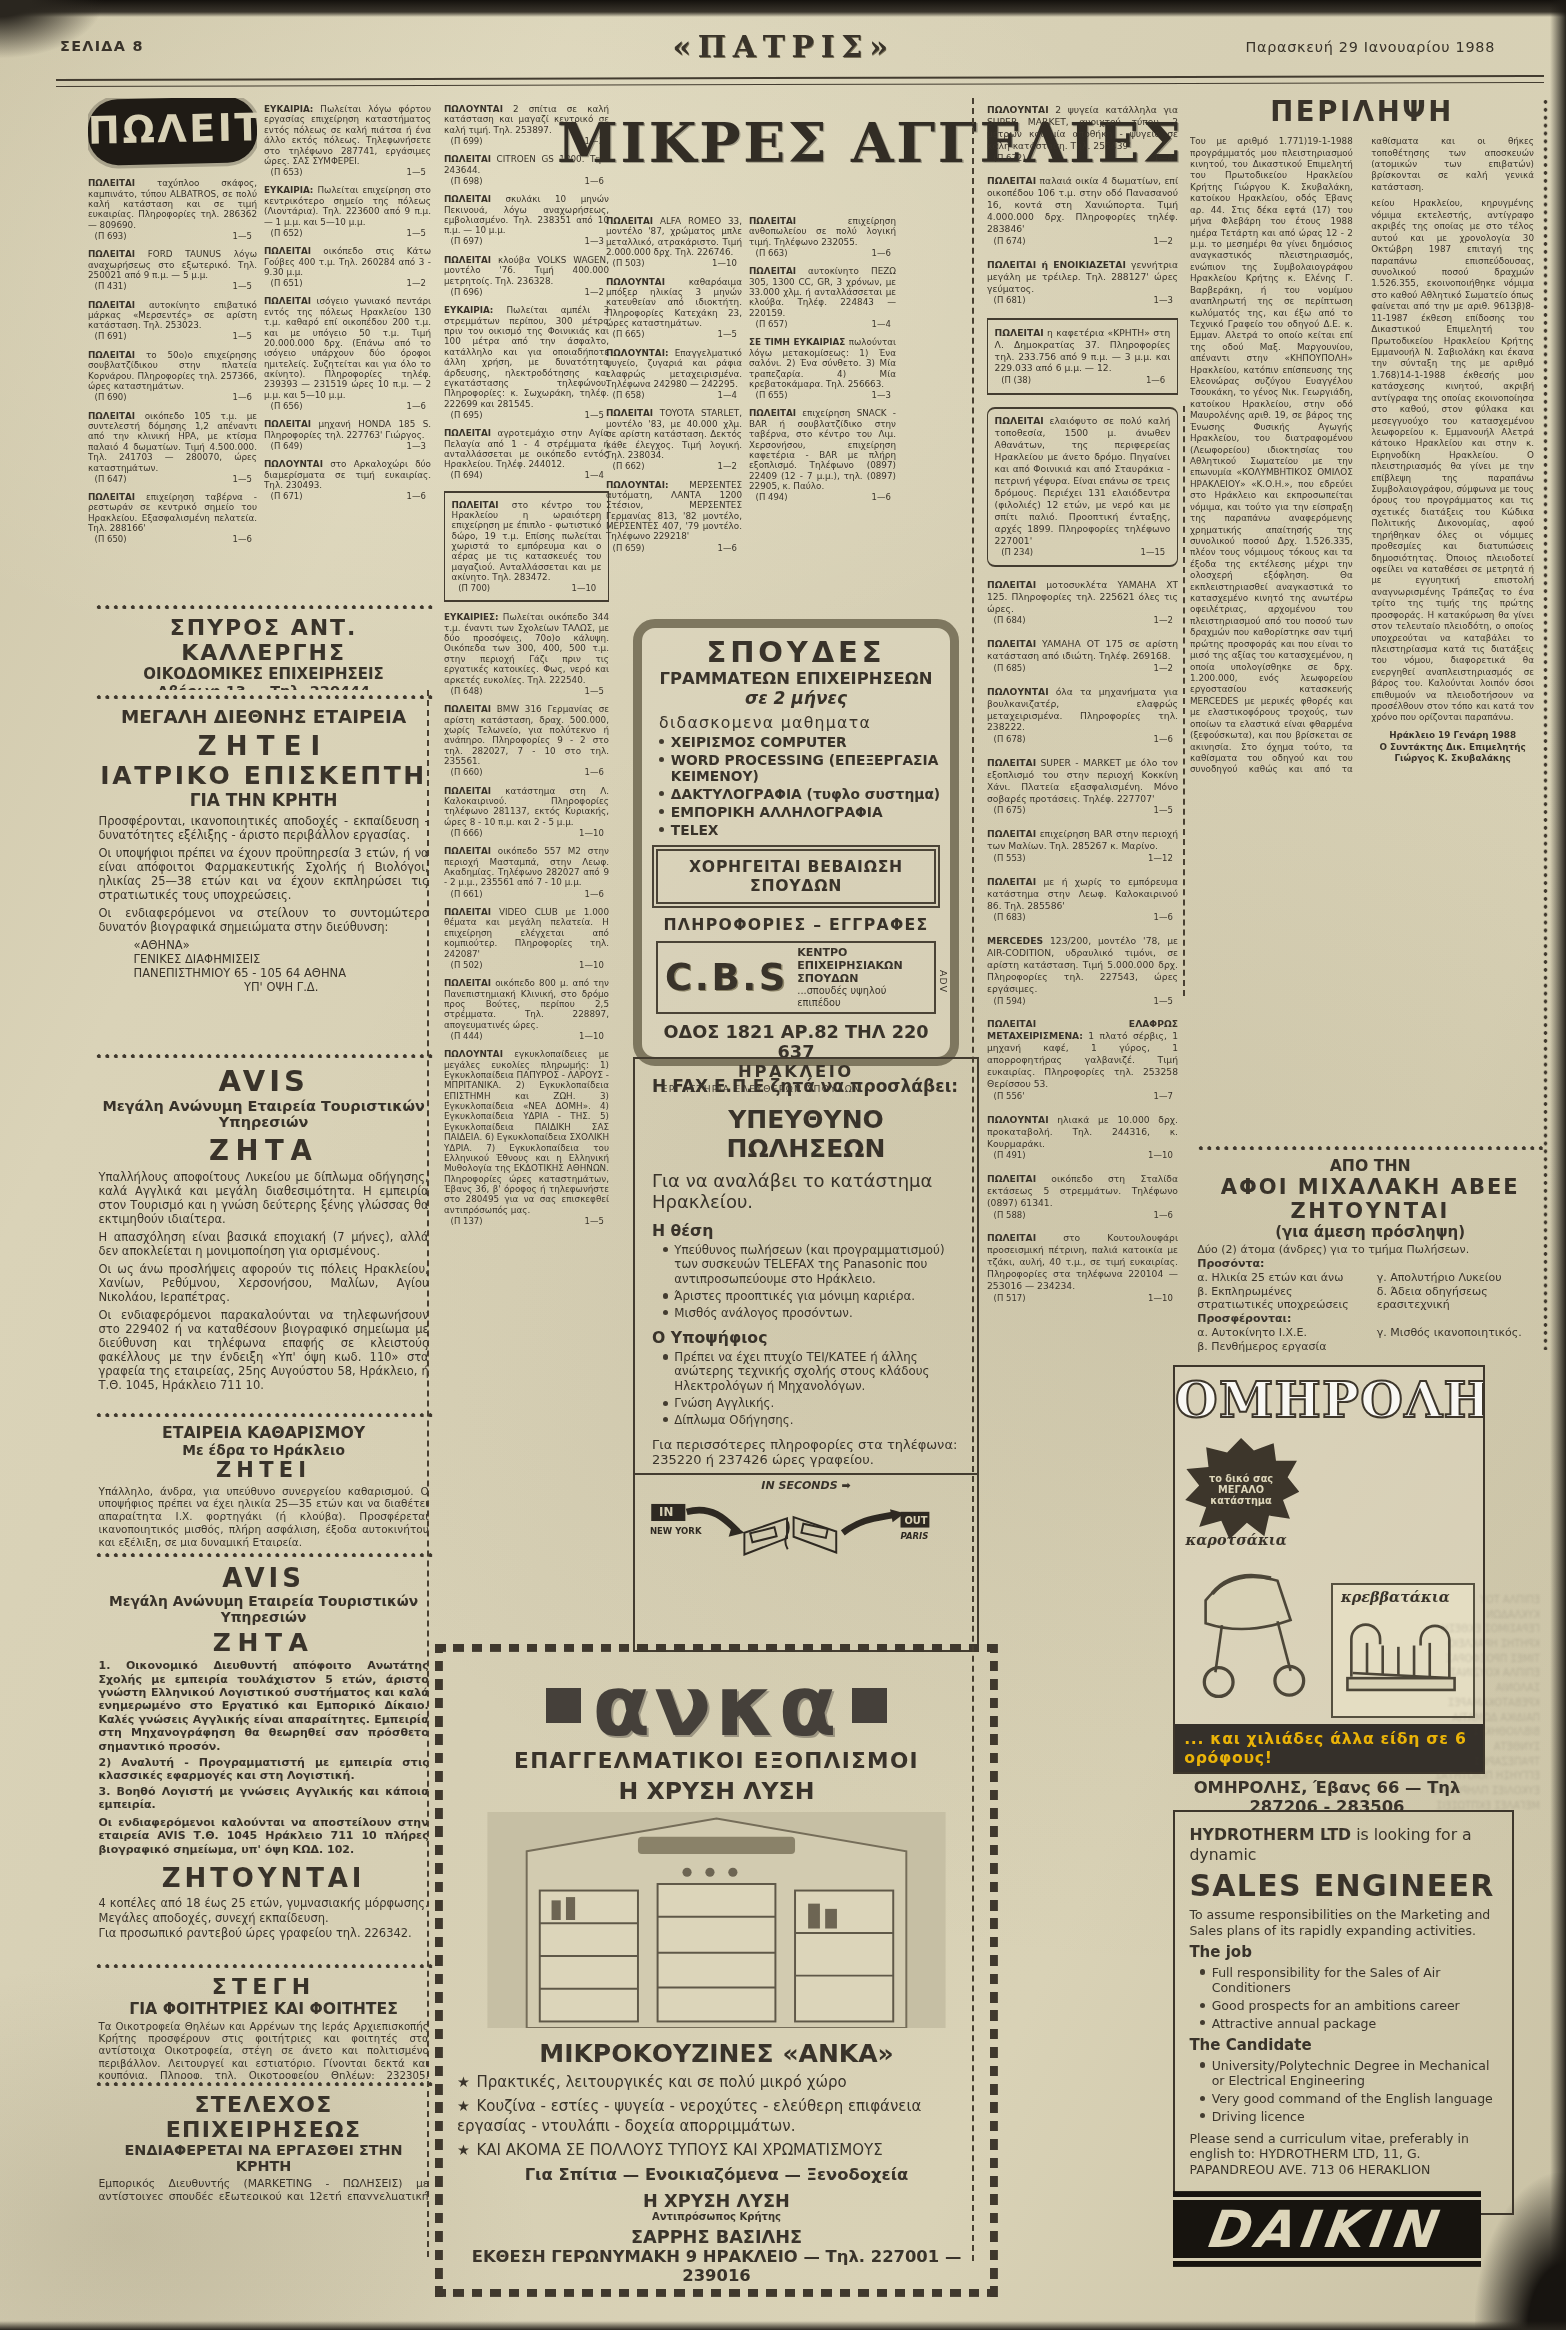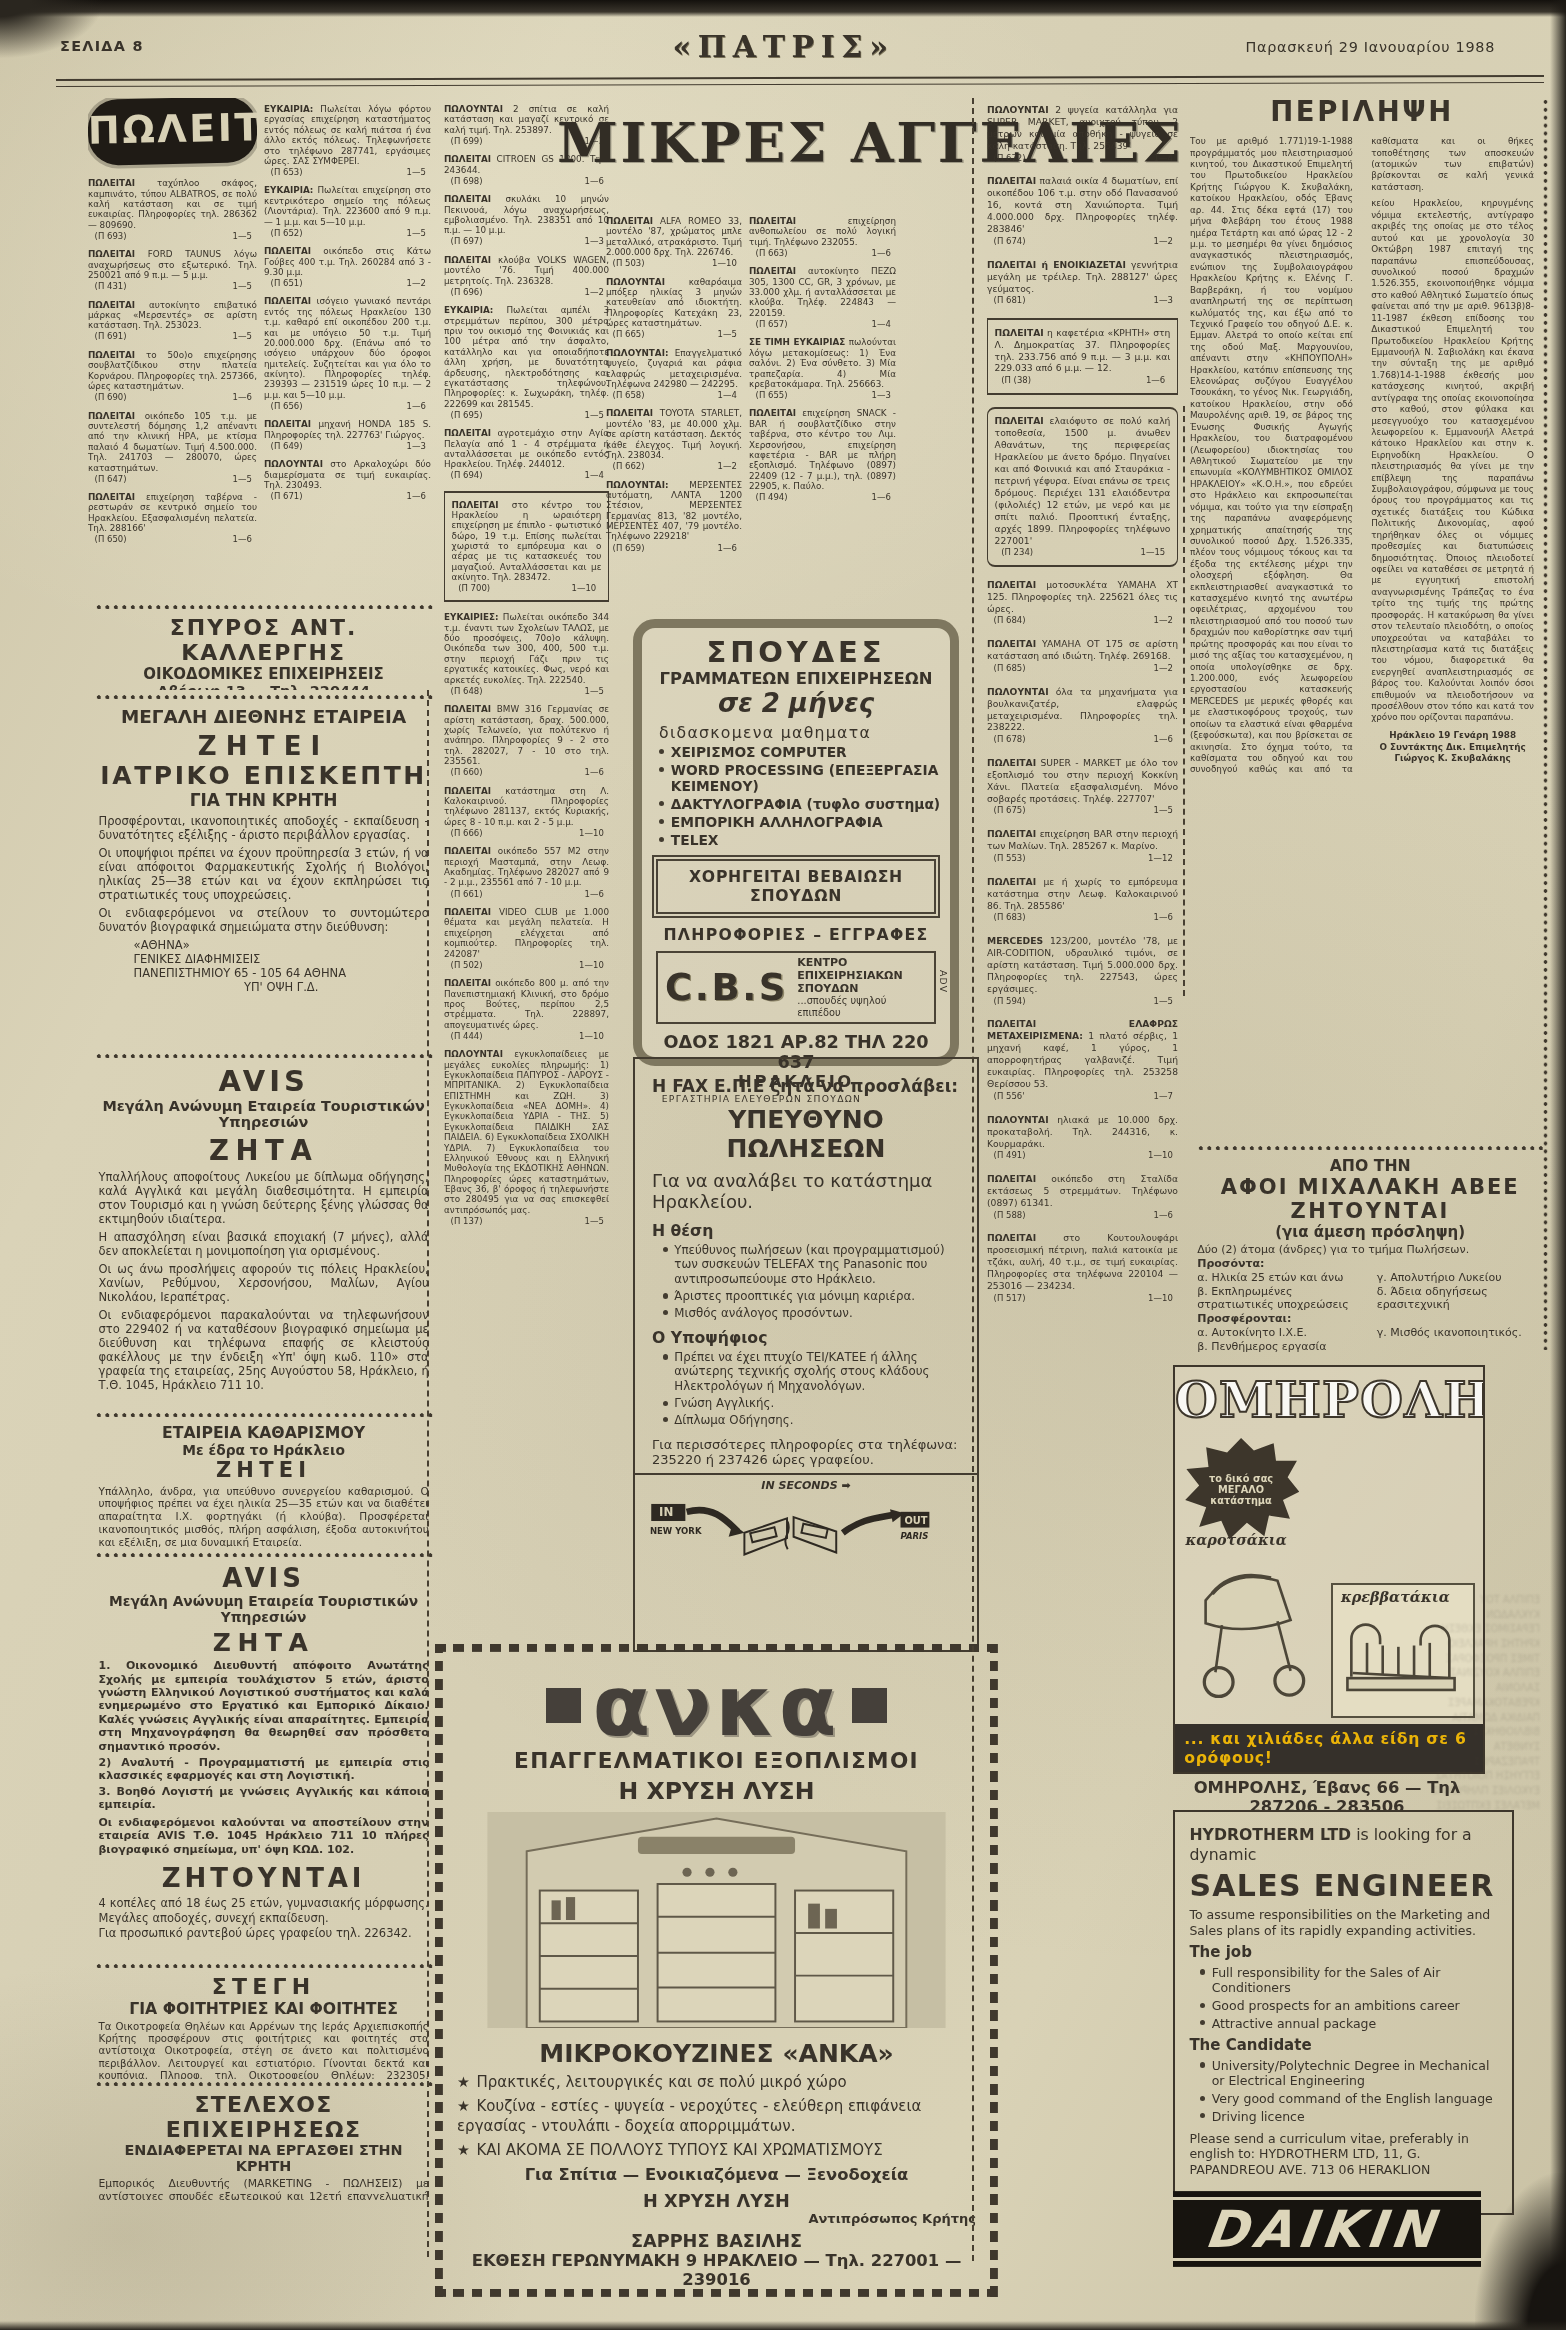--- a/index.html
+++ b/index.html
@@ -618,21 +618,21 @@
     <div class="wavy"></div>
     <div class="t-xl" style="font-size:22px;letter-spacing:1.3px;">ΣΤΕΛΕΧΟΣ ΕΠΙΧΕΙΡΗΣΕΩΣ</div>
     <div class="t-xl" style="font-size:14.4px;">ΕΝΔΙΑΦΕΡΕΤΑΙ ΝΑ ΕΡΓΑΣΘΕΙ ΣΤΗΝ ΚΡΗΤΗ</div>
     <p class="bodytxt" style="font-size:10.8px;margin:2.6px 3.9px;">Εμπορικός Διευθυντής (MARKETING - ΠΩΛΗΣΕΙΣ) με αντίστοιχες σπουδές εξωτερικού και 12ετή επαγγελματική εμπειρία στην Ελλάδα και Αγγλία στον χώρο του MARKETING ενδιαφέρεται για ανάλογη θέση εργασίας στην Κρήτη. Τηλ. 01)8651761, ώρες 14.00—20.00.</p>
 
   </div>
 
   <div class="abs spoudes" style="left:633px;top:619px;width:308px;height:416px;padding:6.6px 0;">
     <div class="t-xl" style="font-size:29px;letter-spacing:3.9px;">ΣΠΟΥΔΕΣ</div>
     <div class="t-xl" style="font-size:16.4px;">ΓΡΑΜΜΑΤΕΩΝ ΕΠΙΧΕΙΡΗΣΕΩΝ</div>
-    <div class="t-xl" style="font-size:26px;font-style:italic;">σε 2 μήνες</div>
+    <div class="t-xl" style="font-size:17px;font-style:italic;">σε 2 μήνες</div>
     <div style="font-size:15.7px;margin:5.2px 0 1.3px 17px;letter-spacing:1.3px;">διδασκομενα μαθηματα</div>
     <ul class="bul" style="margin-left:17px;font-weight:bold;font-size:13.8px;">
 
     <li>ΧΕΙΡΙΣΜΟΣ COMPUTER</li>
         <li>WORD PROCESSING (ΕΠΕΞΕΡΓΑΣΙΑ ΚΕΙΜΕΝΟΥ)</li>
         <li>ΔΑΚΤΥΛΟΓΡΑΦΙΑ (τυφλο συστημα)</li>
         <li>ΕΜΠΟΡΙΚΗ ΑΛΛΗΛΟΓΡΑΦΙΑ</li>
         <li>TELEX</li>
       </ul>
     <div class="cert">ΧΟΡΗΓΕΙΤΑΙ ΒΕΒΑΙΩΣΗ ΣΠΟΥΔΩΝ</div>
@@ -734,21 +734,21 @@
     </div>
     <div class="t-xl" style="font-size:25px;margin:10.5px 0 5.2px;">ΜΙΚΡΟΚΟΥΖΙΝΕΣ «ΑΝΚΑ»</div>
     <div style="font-size:15px;line-height:1.3;">
 
     <p style="margin:4.6px 0;"><span class="star">★</span><span>Πρακτικές, λειτουργικές και σε πολύ μικρό χώρο</span></p>
         <p style="margin:4.6px 0;"><span class="star">★</span><span>Κουζίνα - εστίες - ψυγεία - νεροχύτες - ελεύθερη επιφάνεια εργασίας - ντουλάπι - δοχεία απορριμμάτων.</span></p>
         <p style="margin:4.6px 0;"><span class="star">★</span><span>ΚΑΙ ΑΚΟΜΑ ΣΕ ΠΟΛΛΟΥΣ ΤΥΠΟΥΣ ΚΑΙ ΧΡΩΜΑΤΙΣΜΟΥΣ</span></p>
       </div>
     <div class="t-xl" style="font-size:16.4px;">Για Σπίτια — Ενοικιαζόμενα — Ξενοδοχεία</div>
     <div class="t-xl" style="font-size:17.7px;margin-top:6.6px;">Η ΧΡΥΣΗ ΛΥΣΗ</div>
-    <div class="t-xl" style="font-size:13px;text-align:right;">Αντιπρόσωπος Κρήτης</div>
+    <div class="t-xl" style="font-size:10px;">Αντιπρόσωπος Κρήτης</div>
     <div class="t-xl" style="font-size:17.7px;margin-top:5.2px;">ΣΑΡΡΗΣ ΒΑΣΙΛΗΣ</div>
     <div class="t-xl" style="font-size:16.4px;">ΕΚΘΕΣΗ ΓΕΡΩΝΥΜΑΚΗ 9 ΗΡΑΚΛΕΙΟ — Τηλ. 227001 — 239016</div>
   </div>
 
   <div class="abs" style="left:1190px;top:95px;width:344px;height:1039px;overflow:hidden;">
     <div class="t-xl" style="font-size:27.5px;letter-spacing:2.6px;margin-bottom:9.2px;">ΠΕΡΙΛΗΨΗ</div>
     <div class="legal">
       <p>Του με αριθμό 1.771)19-1-1988 προγράμματός μου πλειστηριασμού κινητού, του Δικαστικού Επιμελητή του Πρωτοδικείου Ηρακλείου Κρήτης Γιώργου Κ. Σκυβαλάκη, κατοίκου Ηρακλείου, οδός Έβανς αρ. 44. Στις δέκα εφτά (17) του μήνα Φλεβάρη του έτους 1988 ημέρα Τετάρτη και από ώρας 12 - 2 μ.μ. το μεσημέρι θα γίνει δημόσιος αναγκαστικός πλειστηριασμός, ενώπιον της Συμβολαιογράφου Ηρακλείου Κρήτης κ. Ελένης Γ. Βαρβεράκη, ή του νομίμου αναπληρωτή της σε περίπτωση κωλύματός της, και έξω από το Τεχνικό Γραφείο του οδηγού Δ.Ε. κ. Εμμαν. Αλετρά το οποίο κείται επί της οδού Μαξ. Μαργουνίου, απέναντι στην «ΚΗΠΟΥΠΟΛΗ» Ηρακλείου, κατόπιν επίσπευσης της Ελεονώρας συζύγου Ευαγγέλου Τσουκάκη, το γένος Νικ. Γεωργιάδη, κατοίκου Ηρακλείου, στην οδό Μαυρολένης αριθ. 19, σε βάρος της Ένωσης Φυσικής Αγωγής Ηρακλείου, του διατραφομένου (Λεωφορείου) ιδιοκτησίας του Αθλητικού Σωματείου με την επωνυμία «ΚΟΛΥΜΒΗΤΙΚΟΣ ΟΜΙΛΟΣ ΗΡΑΚΛΕΙΟΥ» «Κ.Ο.Η.», που εδρεύει στο Ηράκλειο και εκπροσωπείται νόμιμα, και τούτο για την είσπραξη της παραπάνω αναφερόμενης χρηματικής απαίτησής της συνολικού ποσού Δρχ. 1.526.335, πλέον τους νόμιμους τόκους και τα έξοδα της εκτέλεσης μέχρι την ολοσχερή εξόφληση. Θα εκπλειστηριασθεί αναγκαστικά το κατασχεμένο κινητό της ανωτέρω οφειλέτριας, αρχομένου του πλειστηριασμού από του ποσού των δραχμών που καθορίστηκε σαν τιμή πρώτης προσφοράς και που είναι το μισό της αξίας του κατασχεμένου, η οποία υπολογίσθηκε σε δρχ. 1.200.000, ενός λεωφορείου εργοστασίου κατασκευής MERCEDES με μερικές φθορές και με ελαστικοφόρους τροχούς, των οποίων τα ελαστικά είναι φθαρμένα (ξεφούσκωτα), και που βρίσκεται σε ακινησία. Στο όχημα τούτο, τα καθίσματα του οδηγού και του συνοδηγού καθώς και από τα καθίσματα και οι θήκες τοποθέτησης των αποσκευών (ατομικών των επιβατών) βρίσκονται σε καλή γενικά κατάσταση.</p>
       <p>κείου Ηρακλείου, κηρυγμένης νόμιμα εκτελεστής, αντίγραφο ακριβές της οποίας με στο τέλος αυτού και με χρονολογία 30 Οκτώβρη 1987 επιταγή της παραπάνω επισπεύδουσας, συνολικού ποσού δραχμών 1.526.355, εκοινοποιήθηκε νόμιμα στο καθού Αθλητικό Σωματείο όπως φαίνεται από την με αριθ. 9613β)8-11-1987 έκθεση επίδοσης του Δικαστικού Επιμελητή του Πρωτοδικείου Ηρακλείου Κρήτης Εμμανουήλ Ν. Σαβιολάκη και έκανα την σύνταξη της με αριθμό 1.768)14-1-1988 έκθεσής μου κατάσχεσης κινητού, ακριβή αντίγραφα της οποίας εκοινοποίησα στο καθού, στον φύλακα και μεσεγγυούχο του κατασχεμένου λεωφορείου κ. Εμμανουήλ Αλετρά κάτοικο Ηρακλείου και στην κ. Ειρηνοδίκη Ηρακλείου. Ο πλειστηριασμός θα γίνει με την επίβλεψη της παραπάνω Συμβολαιογράφου, σύμφωνα με τους όρους του προγράμματος και τις σχετικές διατάξεις του Κώδικα Πολιτικής Δικονομίας, αφού τηρήθηκαν όλες οι νόμιμες προθεσμίες και διατυπώσεις δημοσιότητας. Όποιος πλειοδοτεί οφείλει να καταθέσει σε μετρητά ή με εγγυητική επιστολή αναγνωρισμένης Τράπεζας το ένα τρίτο της τιμής της πρώτης προσφοράς. Η κατακύρωση θα γίνει στον τελευταίο πλειοδότη, ο οποίος υποχρεούται να καταβάλει το πλειστηρίασμα κατά τις διατάξεις του νόμου, διαφορετικά θα ενεργηθεί αναπλειστηριασμός σε βάρος του. Καλούνται λοιπόν όσοι επιθυμούν να πλειοδοτήσουν να προσέλθουν στον τόπο και κατά τον χρόνο που ορίζονται παραπάνω.</p>
       <div class="sign">

